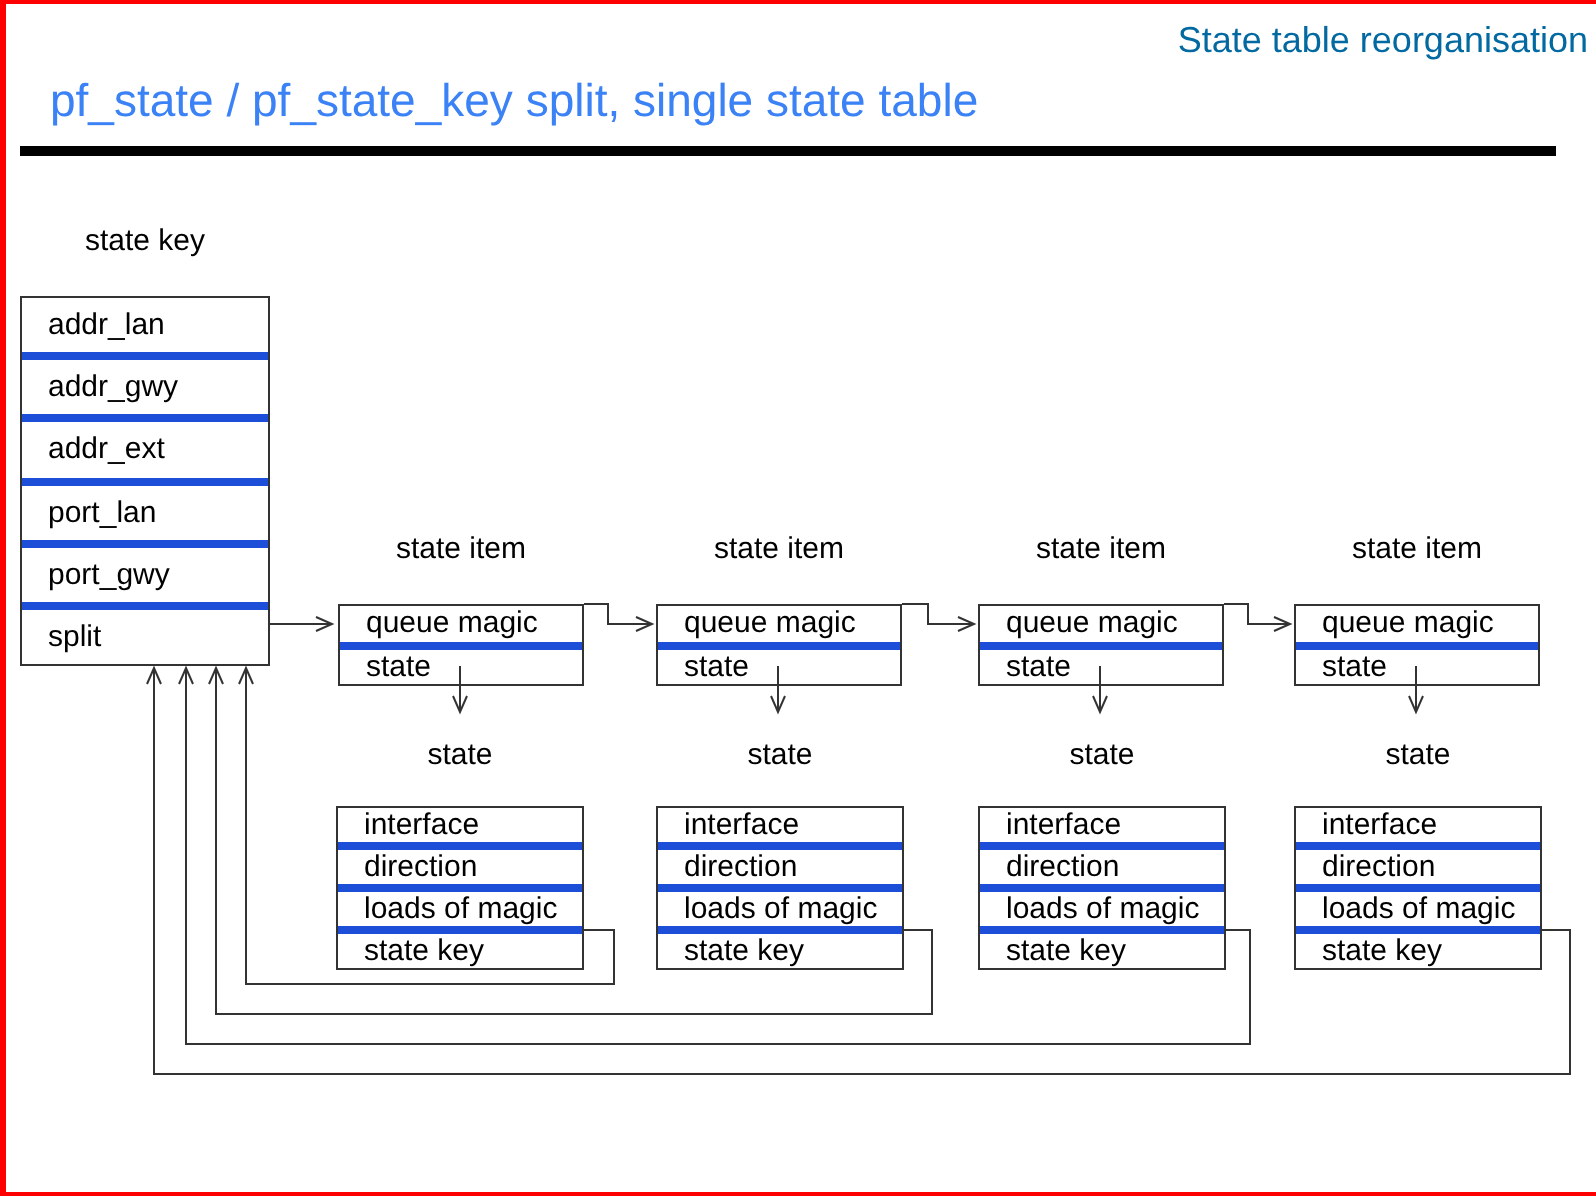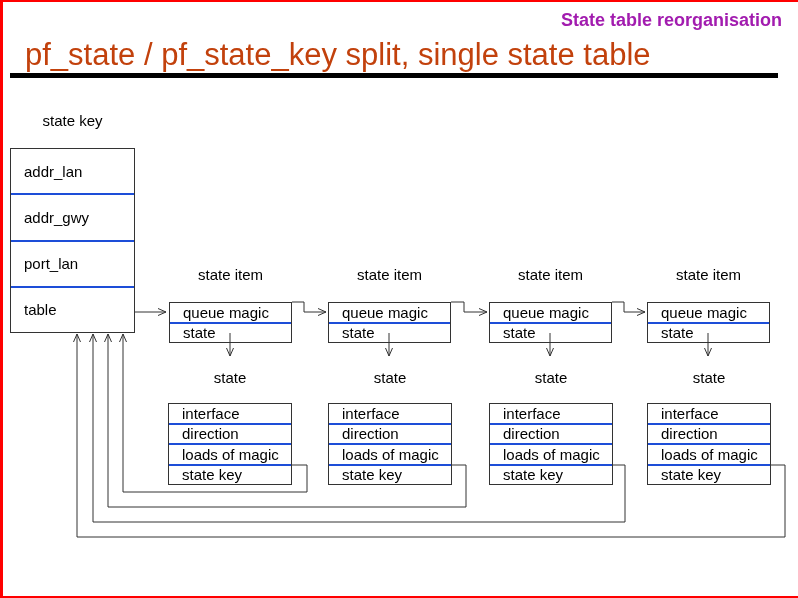--- a/index.html
+++ b/index.html
@@ -5,37 +5,37 @@
   html,body{margin:0;padding:0;background:#fff;}
   .slide{
     position:relative;width:798px;height:598px;background:#ffffff;
     font-family:"Liberation Sans",sans-serif;color:#111;overflow:hidden;
   }
   .edge{position:absolute;background:#ff0000;}
   .edge-left{left:0;top:0;width:3px;height:598px;}
   .edge-top{left:0;top:0;width:798px;height:2px;}
   .edge-bottom{left:0;top:596px;width:798px;height:2px;}
   .corner-label{
-    position:absolute;top:10px;right:16px;font-size:18px;color:#a21caf;font-weight:bold;
+    position:absolute;top:10px;right:4px;font-size:18px;color:#0369a1;
   }
   .main-title{
-    position:absolute;left:25px;top:37px;font-size:31px;color:#c2410c;
+    position:absolute;left:25px;top:37px;font-size:23px;color:#3b82f6;
     letter-spacing:0px;white-space:nowrap;
   }
   .title-rule{position:absolute;left:10px;top:73px;width:768px;height:5px;background:#000;}
   .box-label{
     position:absolute;font-size:15px;color:#000;text-align:center;height:18px;line-height:18px;
   }
   .vtable{
     position:absolute;border:1px solid #333;background:#fff;
     display:flex;flex-direction:column;box-sizing:border-box;margin-top:10px;
   }
   .vtable .row{
     flex:1;display:flex;align-items:center;padding-left:13px;
-    font-size:15px;color:#000;border-top:2px solid #1d4ed8;white-space:nowrap;overflow:hidden;
+    font-size:15px;color:#000;border-top:4px solid #1d4ed8;white-space:nowrap;overflow:hidden;
   }
   .vtable .row:first-child{border-top:none;}
   .wires{position:absolute;left:0;top:0;pointer-events:none;}
   .wires path{fill:none;stroke:#333;stroke-width:1;}
 </style>
 </head>
 <body>
 
 <div class="slide">
 
@@ -44,22 +44,24 @@
   <div class="edge edge-bottom"></div>
 
   <div class="corner-label">State table reorganisation</div>
   <div class="main-title">pf_state / pf_state_key split, single state table</div>
   <div class="title-rule"></div>
 
   <div class="box-label" style="left:10px;top:112px;width:125px;">state key</div>
   <div class="vtable" style="left:10px;top:138px;width:125px;height:185px;">
     <div class="row">addr_lan</div>
     <div class="row">addr_gwy</div>
+    <div class="row">addr_ext</div>
     <div class="row">port_lan</div>
-    <div class="row">table</div>
+    <div class="row">port_gwy</div>
+    <div class="row">split</div>
   </div>
 
   <div class="box-label" style="left:169px;top:266px;width:123px;">state item</div>
   <div class="box-label" style="left:328px;top:266px;width:123px;">state item</div>
   <div class="box-label" style="left:489px;top:266px;width:123px;">state item</div>
   <div class="box-label" style="left:647px;top:266px;width:123px;">state item</div>
 
   <div class="vtable" style="left:169px;top:292px;width:123px;height:41px;">
     <div class="row">queue magic</div>
     <div class="row">state</div>

